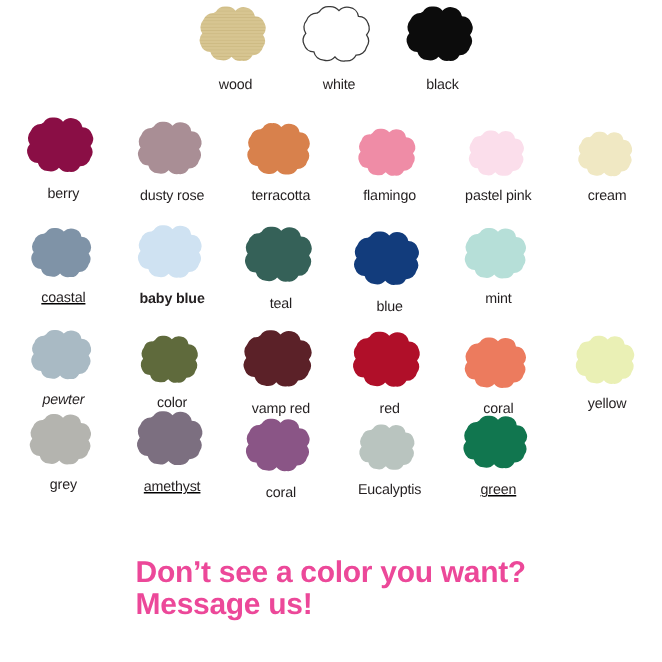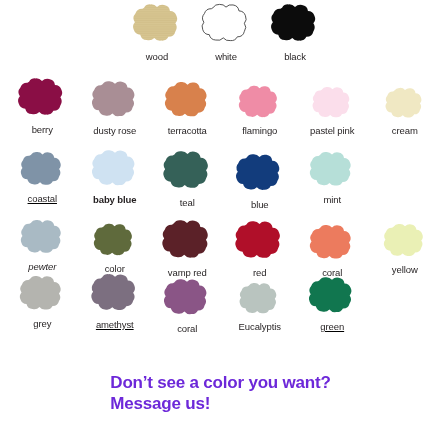--- a/index.html
+++ b/index.html
@@ -111,24 +111,24 @@
     left: 0;
     right: 0;
     top: 372px;
     text-align: center;
   }
   .footer-inner {
     display: inline-block;
     text-align: left;
   }
   .footer-line {
-    font-size: 17px;
+    font-size: 20px;
     font-weight: bold;
     line-height: 21px;
-    color: #6d28d9;
+    color: #ec4899;
     font-family: "Liberation Sans", sans-serif;
     letter-spacing: -0.2px;
     white-space: nowrap;
   }
 </style>
 </head>
 <body>
 
 <div class="chart">
 

